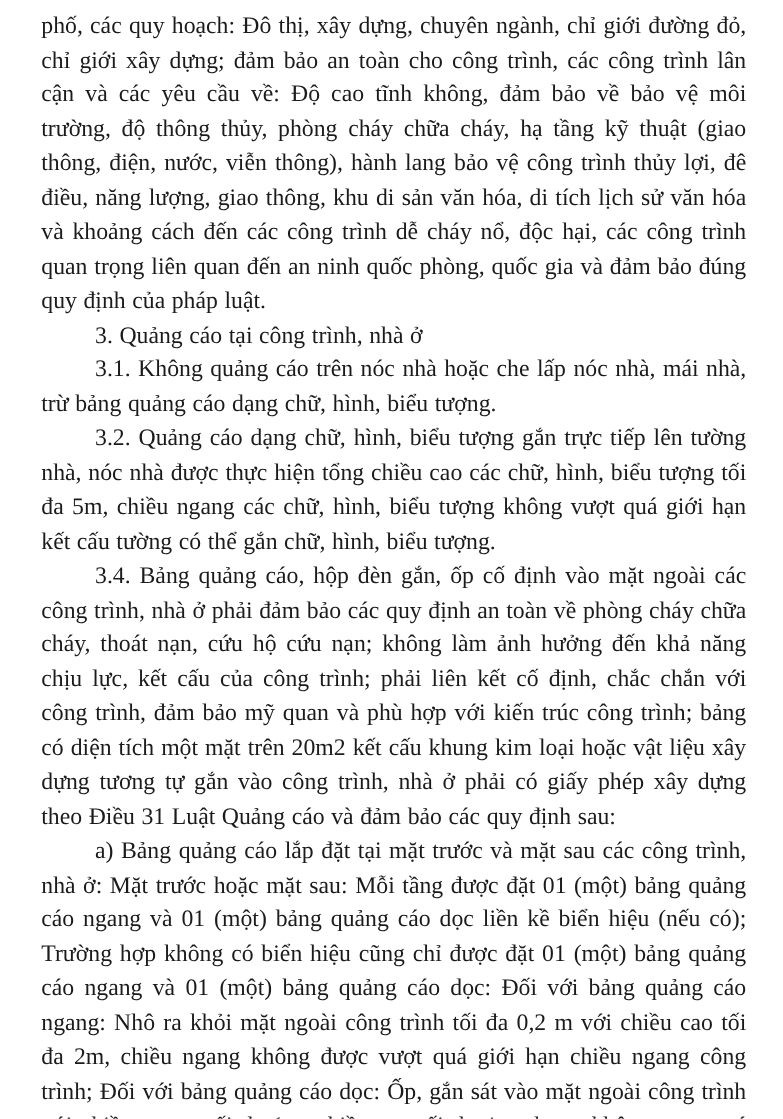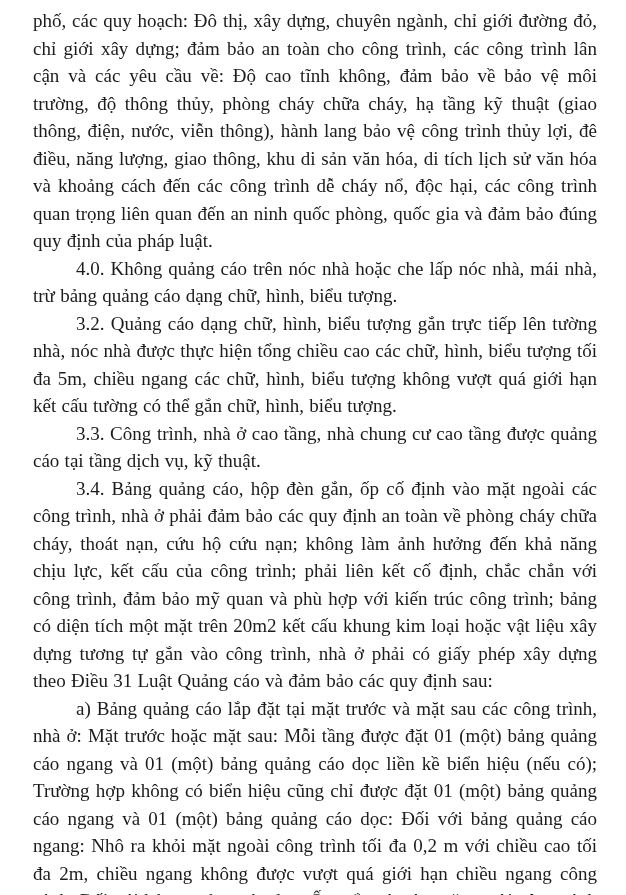--- a/index.html
+++ b/index.html
@@ -32,18 +32,18 @@
   }
   .page p.indent {
     text-indent: 43px;
   }
 </style>
 </head>
 <body>
 
 <div class="page">
   <p>phố, các quy hoạch: Đô thị, xây dựng, chuyên ngành, chỉ giới đường đỏ, chỉ giới xây dựng; đảm bảo an toàn cho công trình, các công trình lân cận và các yêu cầu về: Độ cao tĩnh không, đảm bảo về bảo vệ môi trường, độ thông thủy, phòng cháy chữa cháy, hạ tầng kỹ thuật (giao thông, điện, nước, viễn thông), hành lang bảo vệ công trình thủy lợi, đê điều, năng lượng, giao thông, khu di sản văn hóa, di tích lịch sử văn hóa và khoảng cách đến các công trình dễ cháy nổ, độc hại, các công trình quan trọng liên quan đến an ninh quốc phòng, quốc gia và đảm bảo đúng quy định của pháp luật.</p>
-  <p class="indent">4.0. Không quảng cáo trên nóc nhà hoặc che lấp nóc nhà, mái nhà, trừ bảng quảng cáo dạng chữ, hình, biểu tượng.</p>
+  <p class="indent">3. Quảng cáo tại công trình, nhà ở</p>
+  <p class="indent">3.1. Không quảng cáo trên nóc nhà hoặc che lấp nóc nhà, mái nhà, trừ bảng quảng cáo dạng chữ, hình, biểu tượng.</p>
   <p class="indent">3.2. Quảng cáo dạng chữ, hình, biểu tượng gắn trực tiếp lên tường nhà, nóc nhà được thực hiện tổng chiều cao các chữ, hình, biểu tượng tối đa 5m, chiều ngang các chữ, hình, biểu tượng không vượt quá giới hạn kết cấu tường có thể gắn chữ, hình, biểu tượng.</p>
-  <p class="indent">3.3. Công trình, nhà ở cao tầng, nhà chung cư cao tầng được quảng cáo tại tầng dịch vụ, kỹ thuật.</p>
   <p class="indent">3.4. Bảng quảng cáo, hộp đèn gắn, ốp cố định vào mặt ngoài các công trình, nhà ở phải đảm bảo các quy định an toàn về phòng cháy chữa cháy, thoát nạn, cứu hộ cứu nạn; không làm ảnh hưởng đến khả năng chịu lực, kết cấu của công trình; phải liên kết cố định, chắc chắn với công trình, đảm bảo mỹ quan và phù hợp với kiến trúc công trình; bảng có diện tích một mặt trên 20m2 kết cấu khung kim loại hoặc vật liệu xây dựng tương tự gắn vào công trình, nhà ở phải có giấy phép xây dựng theo Điều 31 Luật Quảng cáo và đảm bảo các quy định sau:</p>
   <p class="indent">a) Bảng quảng cáo lắp đặt tại mặt trước và mặt sau các công trình, nhà ở: Mặt trước hoặc mặt sau: Mỗi tầng được đặt 01 (một) bảng quảng cáo ngang và 01 (một) bảng quảng cáo dọc liền kề biển hiệu (nếu có); Trường hợp không có biển hiệu cũng chỉ được đặt 01 (một) bảng quảng cáo ngang và 01 (một) bảng quảng cáo dọc: Đối với bảng quảng cáo ngang: Nhô ra khỏi mặt ngoài công trình tối đa 0,2 m với chiều cao tối đa 2m, chiều ngang không được vượt quá giới hạn chiều ngang công trình; Đối với bảng quảng cáo dọc: Ốp, gắn sát vào mặt ngoài công trình với chiều ngang tối đa 1m, chiều cao tối đa 4m nhưng không vượt quá chiều</p>
 </div>
 
 </body></html>

